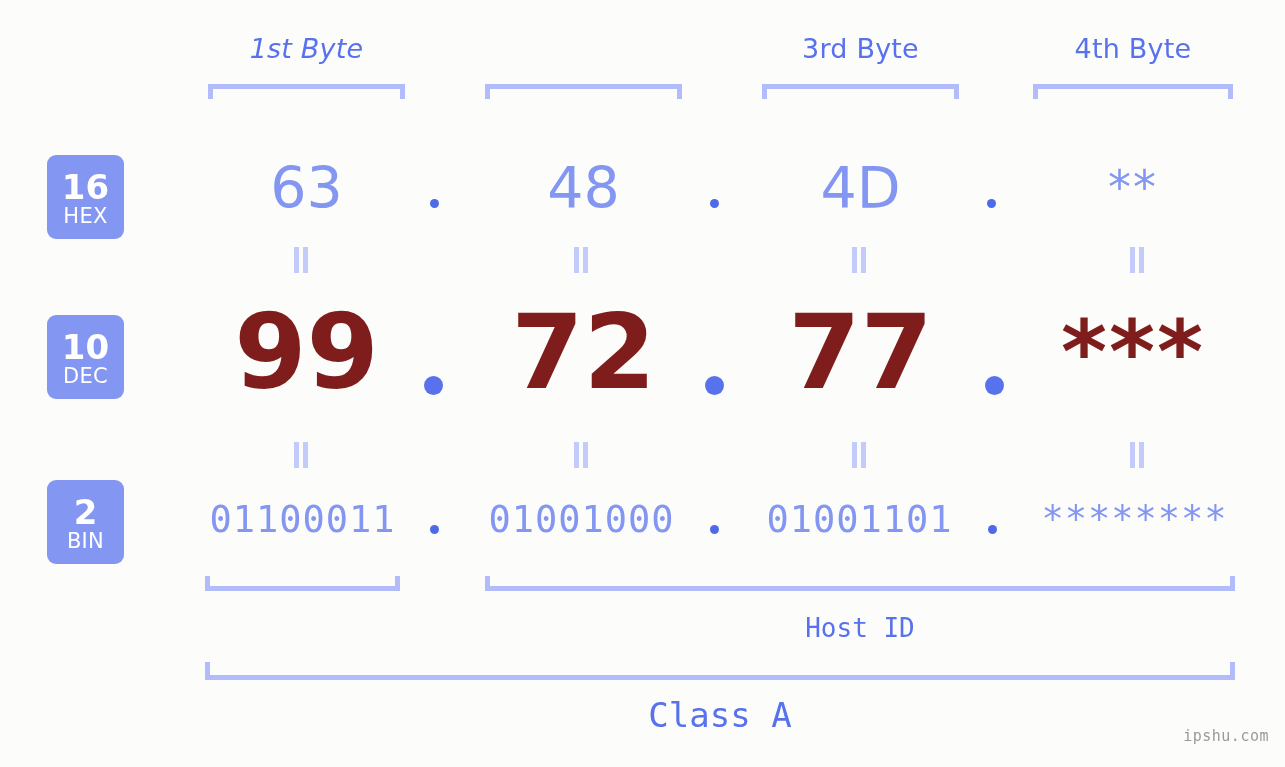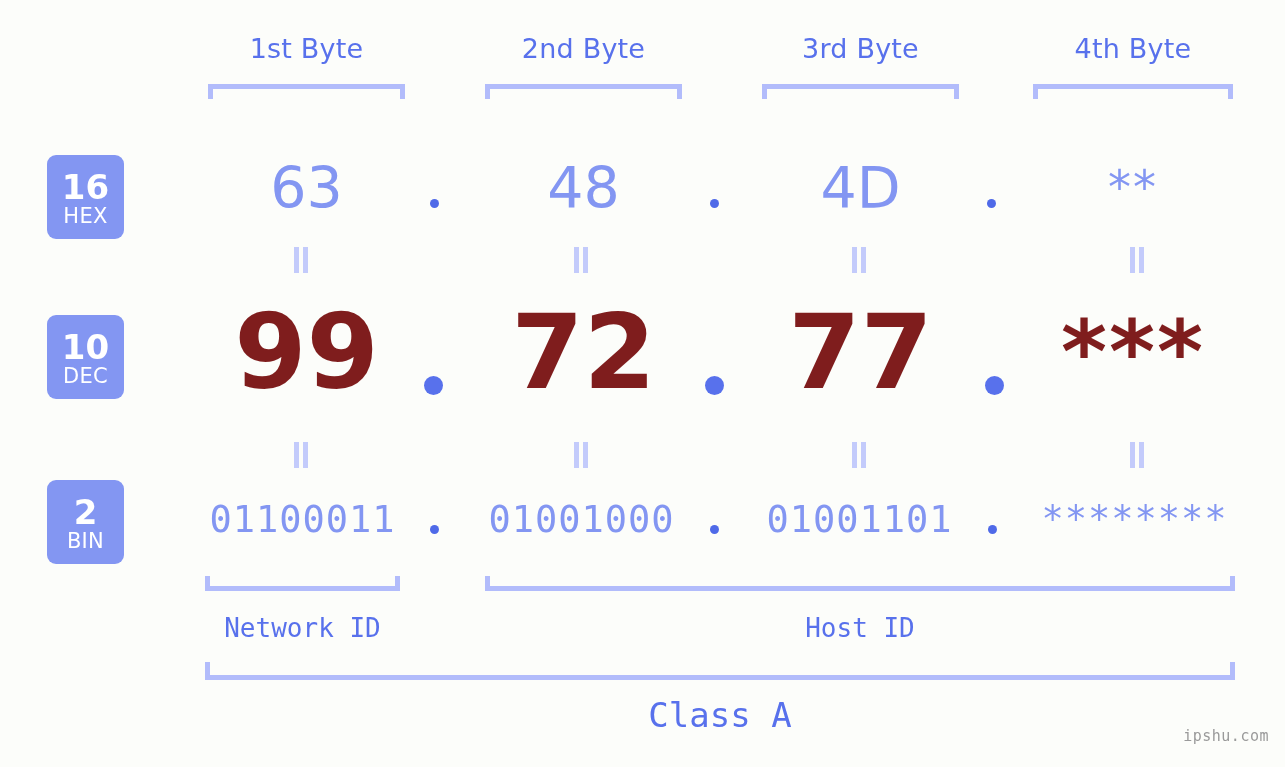--- a/index.html
+++ b/index.html
@@ -182,22 +182,21 @@
     color: #9a9a9a;
     font-family: "DejaVu Sans Mono", "Liberation Mono", monospace;
     letter-spacing: 0.5px;
   }
 </style>
 </head>
 <body>
 
 <div id="stage">
 
-  <div class="byte-label" style="left:208px;  width:197px;">1st Byte</div>
-  <div class="byte-label" style="left:485px;  width:197px;">2nd Byte</div>
+  <div class="byte-label" style="left:208px;  width:197px;font-style:italic;">1st Byte</div>
   <div class="byte-label" style="left:762px;  width:197px;">3rd Byte</div>
   <div class="byte-label" style="left:1033px; width:200px;">4th Byte</div>
 
   <div class="bracket-down" style="left:208px;  top:84px; width:197px;"></div>
   <div class="bracket-down" style="left:485px;  top:84px; width:197px;"></div>
   <div class="bracket-down" style="left:762px;  top:84px; width:197px;"></div>
   <div class="bracket-down" style="left:1033px; top:84px; width:200px;"></div>
 
   <div class="badge" style="top:155px;">
     <span class="num">16</span>
@@ -274,21 +273,20 @@
     <div class="cell bin-val" style="left:479px;  top:0px; width:205px;">01001000</div>
     <div class="bin-dot" style="left:710px; top:27px;"></div>
     <div class="cell bin-val" style="left:757px;  top:0px; width:205px;">01001101</div>
     <div class="bin-dot" style="left:988px; top:27px;"></div>
     <div class="cell bin-val" style="left:1032px; top:0px; width:205px;">********</div>
   </div>
 
   <div class="bracket-up" style="left:205px; top:576px; width:195px;"></div>
   <div class="bracket-up" style="left:485px; top:576px; width:750px;"></div>
 
-  <div class="id-label" style="left:205px; top:613px; width:195px;">Network ID</div>
   <div class="id-label" style="left:485px; top:613px; width:750px;">Host ID</div>
 
   <div class="bracket-up-openright" style="left:205px; top:662px; width:1030px;"></div>
   <div class="class-label" style="left:205px; top:695px; width:1030px; text-align:center;">Class A</div>
 
   <div class="watermark">ipshu.com</div>
 
 </div>
 
 </body></html>

